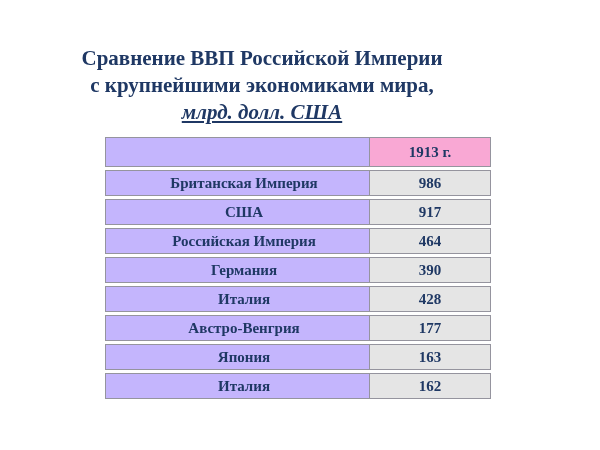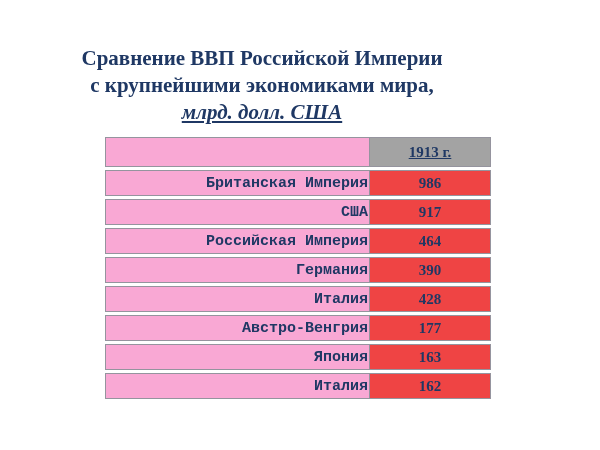--- a/index.html
+++ b/index.html
@@ -47,36 +47,34 @@
     border: 1px solid #95949E;
     color: #1F3864;
     font-weight: bold;
     font-size: 15px;
     height: 22px;
     overflow: hidden;
     white-space: nowrap;
   }
   table.gdp td.name {
     width: 248px;
-    background: #f9a8d4;
+    background: #c4b5fd;
     padding-left: 14px;
-    text-align: right;
-    font-family: Liberation Mono, monospace;
+    text-align: center;
   }
   table.gdp td.value {
-    background: #ef4444;
+    background: #e5e5e5;
     text-align: center;
     border-left: none;
   }
   table.gdp tr.header td {
     height: 26px;
   }
   table.gdp tr.header td.value {
-    background: #a3a3a3;
-    text-decoration: underline;
+    background: #f9a8d4;
   }
 </style>
 </head>
 <body>
 
 <div class="slide">
 
   <div class="title">
     <div>Сравнение ВВП Российской Империи</div>
     <div>с крупнейшими экономиками мира,</div>

